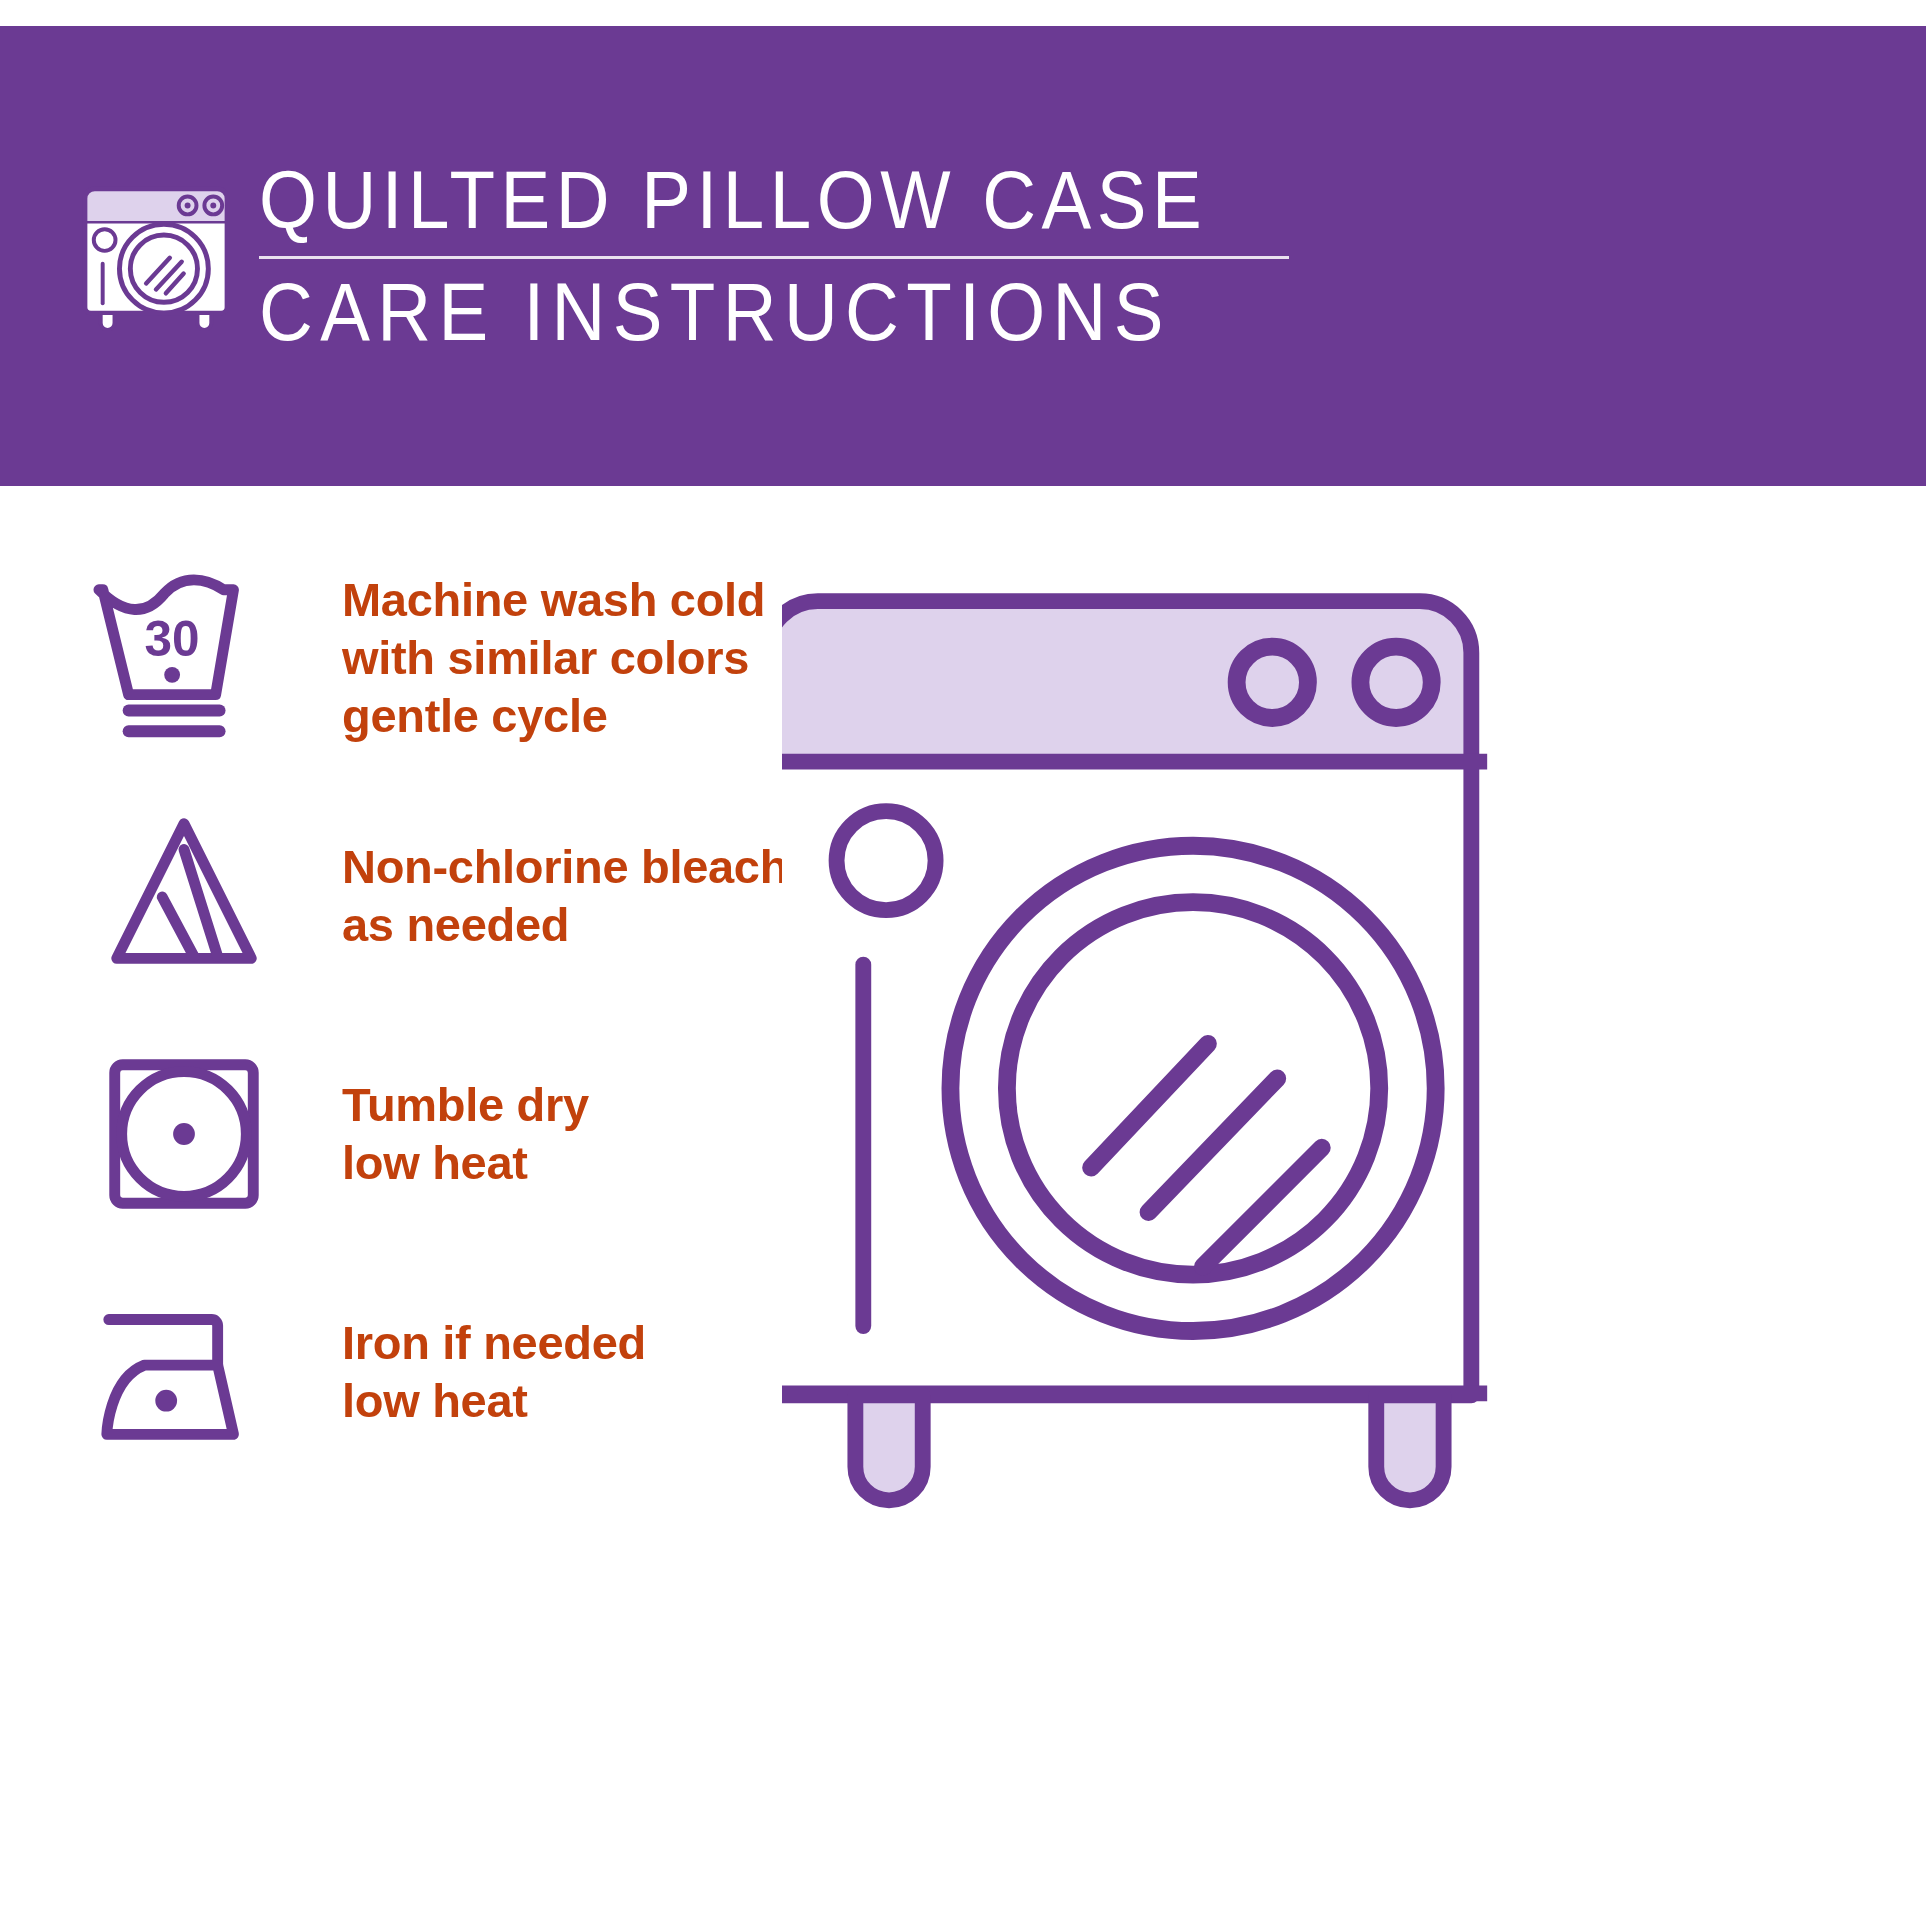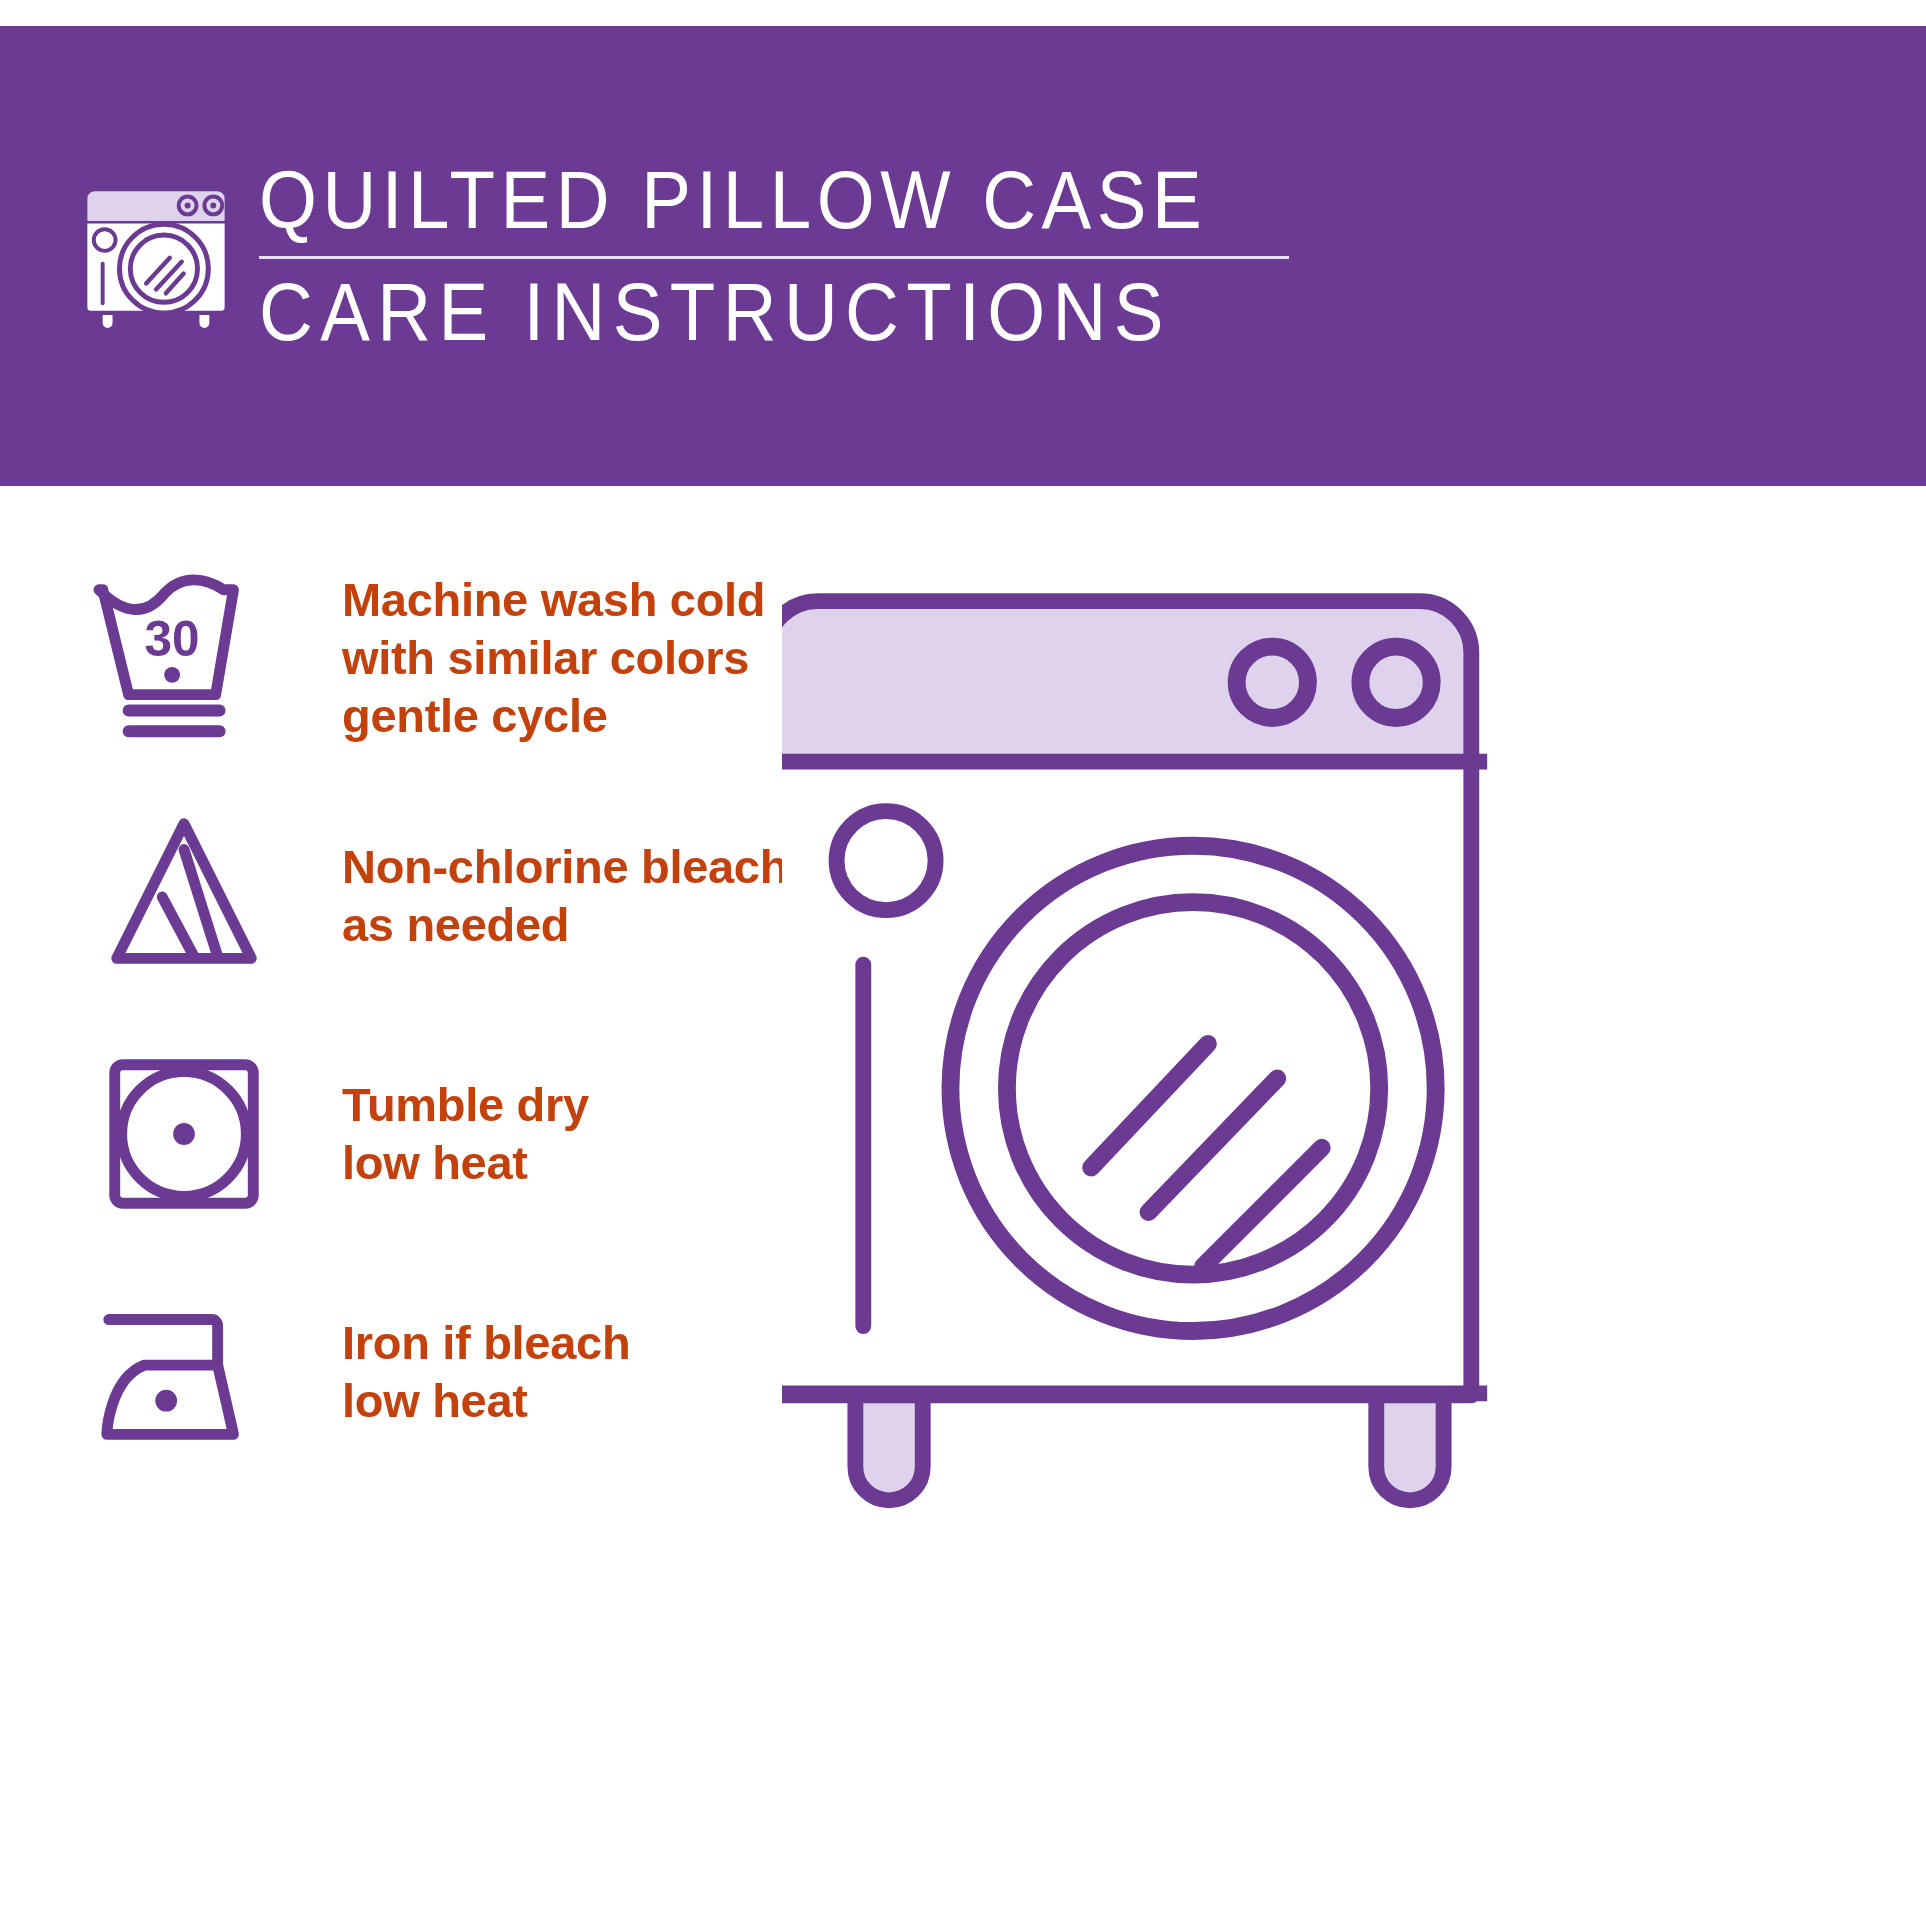--- a/index.html
+++ b/index.html
@@ -218,21 +218,21 @@
       <div class="care-symbol">
         <svg viewBox="0 0 200 190" width="198" height="188">
 
           <path d="M24 42 H128 a6 6 0 0 1 6 6 V88" fill="none" stroke="#6B3A93" stroke-width="11" stroke-linecap="round" stroke-linejoin="round"></path>
 
           <path d="M60 88 H134 L150 158 H22 C22 158 24 102 60 88 Z" fill="none" stroke="#6B3A93" stroke-width="11" stroke-linejoin="round" stroke-linecap="round"></path>
 
           <circle cx="82" cy="124" r="11" fill="#6B3A93"></circle>
         </svg>
       </div>
-      <div class="care-label">Iron if bleach
+      <div class="care-label">Iron if needed
 low heat</div>
     </div>
 
   </div>
 
   <svg id="washer-illustration" viewBox="0 0 740 1030">
 
     <path d="M40 90 h600 a48 48 0 0 1 48 48 v752 h-696 v-752 a48 48 0 0 1 48 -90 z" fill="#ffffff" stroke="none"></path>
 
     <path d="M36 88 h608 a52 52 0 0 1 52 52 v110 h-712 v-110 a52 52 0 0 1 52 -52 z" fill="#DED2EC" stroke="none"></path>

